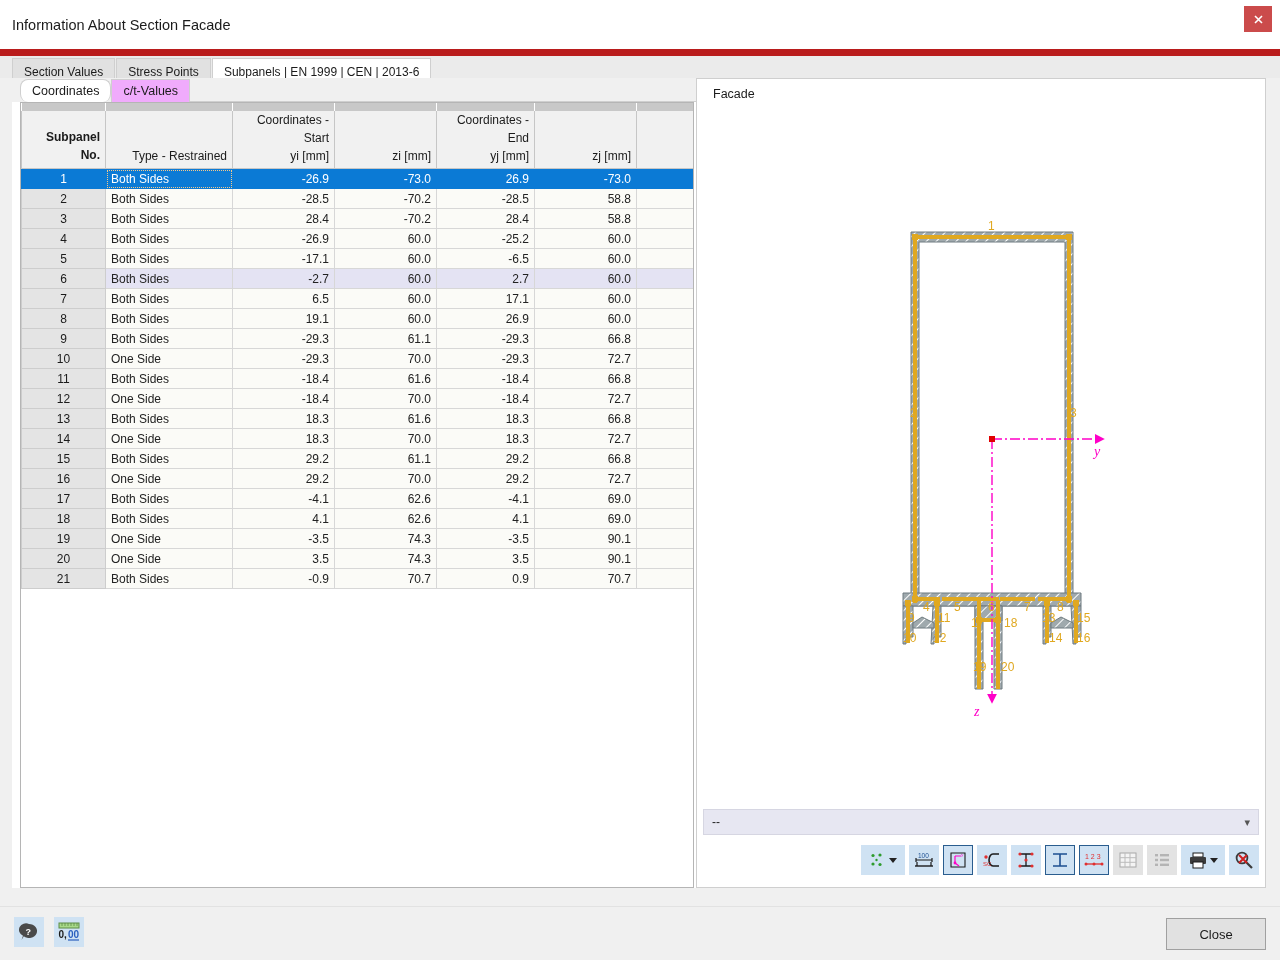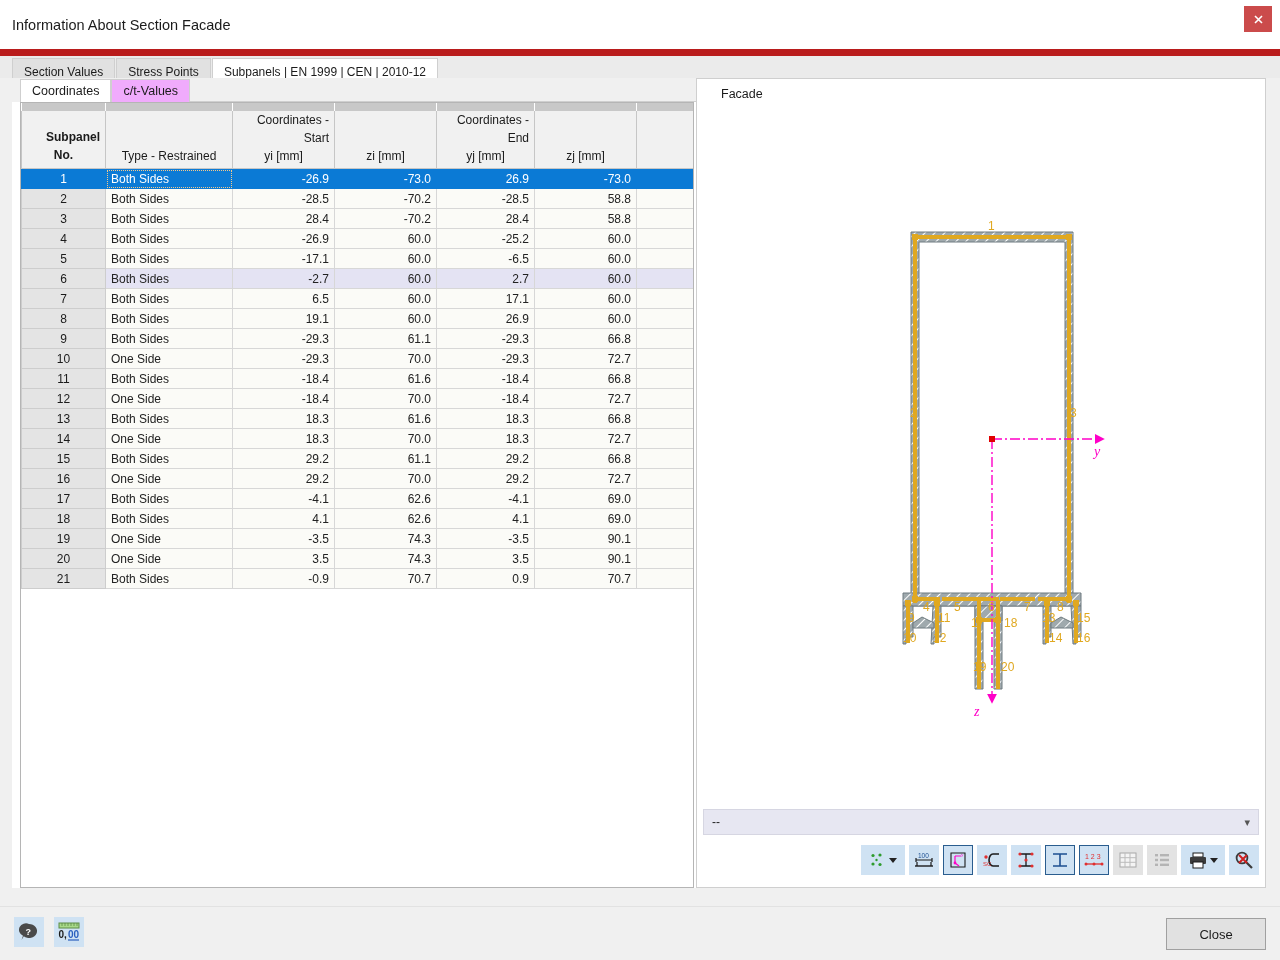--- a/index.html
+++ b/index.html
@@ -64,21 +64,21 @@
   }
   .subtabstrip {
     height:24px; display:flex; align-items:flex-end;
     background:#f0f0f0; padding-left:8px;
   }
   .subtab {
     height:23px; padding:0 11px; display:flex; align-items:center;
     background:#f0abfc; border:1px solid #cfcfcf; border-bottom:none;
     font-size:12.5px; color:#1b1b1b; cursor:default;
   }
-  .subtab.active { background:#ffffff; }
+  .subtab.active { background:#ffffff;border-radius:8px; }
   .subtab-filler { flex:1; border-bottom:1px solid #cfcfcf; height:23px; }
 
   .tablewrap {
     position:absolute; left:8px; right:2px; top:24px; bottom:0;
     background:#ffffff; border:1px solid #b5b5b5;
     overflow:hidden;
   }
   table.grid {
     border-collapse:collapse; width:100%;
     table-layout:fixed; font-size:12px;
@@ -100,21 +100,21 @@
     border-top:none;
     font-weight:normal; color:#1b1b1b;
     height:41px; vertical-align:bottom;
     padding:0 5px 3px 5px; text-align:center;
     line-height:14px;
   }
   thead tr.hdr th .grp {
     display:block; text-align:right; line-height:18px;
   }
   thead tr.hdr th .unit {
-    display:block; text-align:center; line-height:18px;
+    display:block; text-align:right; line-height:18px;
   }
   thead tr.hdr th.firstcol { padding-bottom:4px;font-weight:bold; }
 
   tbody td {
     border:1px solid #d7d7d7; height:20px;
     padding:0 5px; background:#fbfbf7;
     white-space:nowrap; overflow:hidden;
   }
   tbody td.idx {
     background:#e4e4e4; text-align:center; color:#1b1b1b;
@@ -130,21 +130,21 @@
 
   tbody tr.hl td { background:#e4e3f3; }
   tbody tr.hl td.idx { background:#e4e4e4; }
 
   
   .rightpane {
     position:absolute; left:696px; right:14px; top:0; bottom:18px;
     background:#ffffff; border:1px solid #cfcfcf;
   }
   .rp-label {
-    position:absolute; left:24px; top:8px; font-size:12.5px; color:#1b1b1b;
+    position:absolute; left:16px; top:8px; font-size:12.5px; color:#1b1b1b;
   }
   .drawarea {
     position:absolute; left:0; right:0; top:0; bottom:86px;
     overflow:hidden;
   }
   .drawarea svg { display:block; }
 
   .combo {
     position:absolute; left:6px; right:6px; bottom:52px;
     height:26px; background:#e7e7f2; border:1px solid #d6d6e2;
@@ -202,21 +202,21 @@
 </div>
 
 <div class="tabstrip">
   <div class="tab">
     <span>Section Values</span>
   </div>
   <div class="tab">
     <span>Stress Points</span>
   </div>
   <div class="tab active">
-    <span>Subpanels | EN 1999 | CEN | 2010-12</span>
+    <span>Subpanels | EN 1999 | CEN | 2013-6</span>
   </div>
 </div>
 
 <div class="content">
 
   <div class="leftpane">
     <div class="subtabstrip">
       <div class="subtab active">
         <span>Coordinates</span>
       </div>

